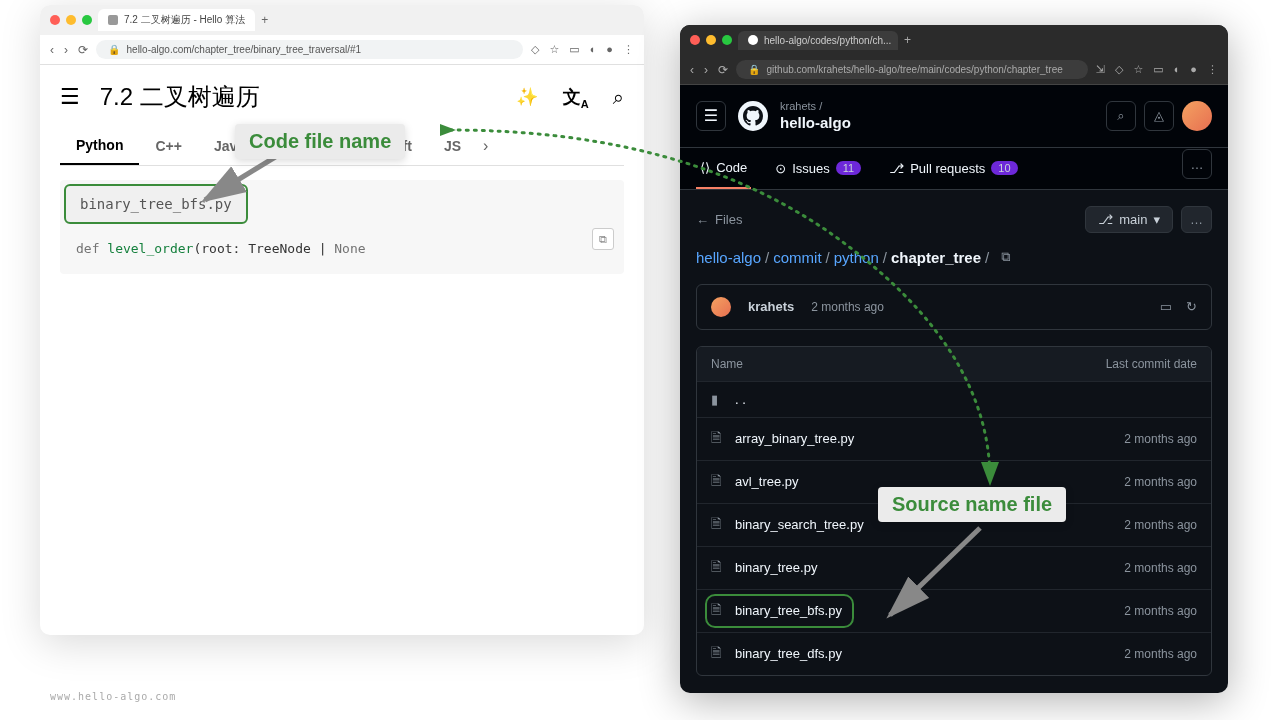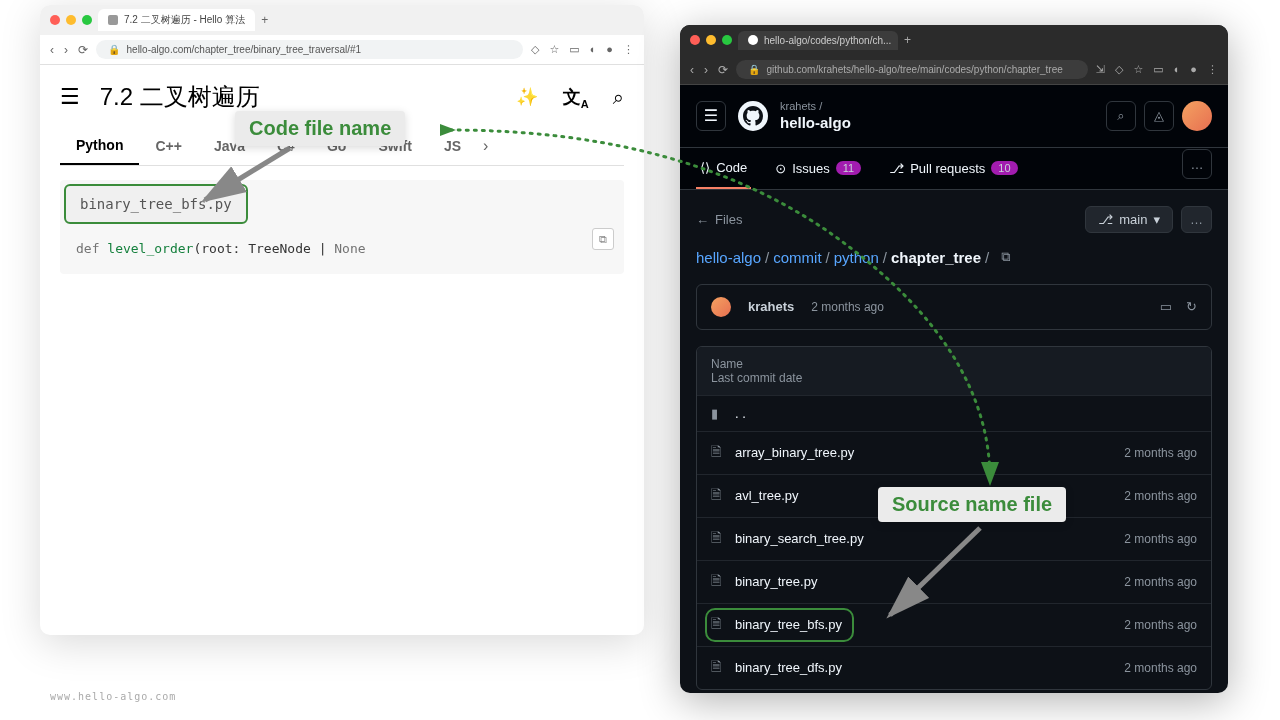--- a/index.html
+++ b/index.html
@@ -53,21 +53,21 @@
 .gh-repo { color: #f0f6fc; font-size: 13px; line-height: 1.3; }
 .gh-owner { color: #8b949e; font-size: 11px; }
 .gh-reponame { font-weight: 600; font-size: 15px; }
 .gh-header-right { margin-left: auto; display: flex; gap: 8px; align-items: center; }
 .gh-iconbtn { width: 30px; height: 30px; border: 1px solid #30363d; border-radius: 6px; display: flex; align-items: center; justify-content: center; color: #8b949e; cursor: pointer; font-size: 13px; }
 .gh-avatar { width: 30px; height: 30px; border-radius: 50%; background: linear-gradient(135deg, #f4a261, #e76f51); }
 
 .gh-nav { background: #010409; padding: 0 16px; display: flex; gap: 20px; border-bottom: 1px solid #30363d; align-items: center; font-size: 13px; }
 .gh-navitem { padding: 12px 4px; color: #f0f6fc; display: flex; align-items: center; gap: 6px; cursor: pointer; }
 .gh-navitem.active { border-bottom: 2px solid #f78166; }
-.gh-badge { background: #a21caf; color: #c9d1d9; border-radius: 10px; padding: 1px 7px; font-size: 11px; }
+.gh-badge { background: #6d28d9; color: #c9d1d9; border-radius: 10px; padding: 1px 7px; font-size: 11px; }
 .gh-dots { margin-left: auto; width: 30px; height: 30px; border: 1px solid #30363d; border-radius: 6px; display: flex; align-items: center; justify-content: center; color: #8b949e; cursor: pointer; margin-bottom: 8px; }
 
 .gh-body { padding: 16px; color: #c9d1d9; }
 .gh-toprow { display: flex; align-items: center; justify-content: space-between; margin-bottom: 16px; }
 .gh-files-link { color: #8b949e; font-size: 13px; display: flex; align-items: center; gap: 6px; cursor: pointer; }
 .gh-toprow-right { display: flex; gap: 8px; }
 .gh-branch { border: 1px solid #30363d; border-radius: 6px; padding: 5px 12px; background: #21262d; font-size: 13px; display: flex; align-items: center; gap: 6px; cursor: pointer; }
 .gh-morebtn { border: 1px solid #30363d; border-radius: 6px; padding: 5px 8px; background: #21262d; font-size: 13px; color: #8b949e; cursor: pointer; }
 
 .gh-breadcrumb { font-size: 15px; margin-bottom: 18px; display: flex; align-items: center; gap: 4px; flex-wrap: wrap; }
@@ -76,21 +76,21 @@
 .bc-now { color: #f0f6fc; font-weight: 600; }
 .bc-copy { color: #8b949e; margin-left: 8px; cursor: pointer; font-size: 13px; }
 
 .gh-commitbox { border: 1px solid #30363d; border-radius: 6px; padding: 12px 14px; display: flex; align-items: center; gap: 17px; margin-bottom: 16px; }
 .gh-minivatar { width: 20px; height: 20px; border-radius: 50%; background: linear-gradient(135deg,#f4a261,#e76f51); }
 .gh-author { font-weight: 600; font-size: 13px; }
 .gh-time { color: #8b949e; font-size: 12px; }
 .gh-commitright { margin-left: auto; display: flex; gap: 14px; color: #8b949e; font-size: 13px; align-items: center; }
 
 .gh-filelist { border: 1px solid #30363d; border-radius: 6px; overflow: hidden; }
-.gh-listheader { background: #161b22; padding: 10px 14px; display: flex; justify-content: space-between; font-size: 12px; color: #8b949e; flex-direction: column; }
+.gh-listheader { background: #161b22; padding: 10px 14px; display: flex; justify-content: space-between; font-size: 12px; color: #8b949e; }
 .gh-row { padding: 10px 14px; display: flex; justify-content: space-between; align-items: center; border-top: 1px solid #21262d; font-size: 13px; }
 .gh-rowleft { display: flex; align-items: center; gap: 10px; }
 .gh-fileicon { color: #8b949e; width: 14px; font-size: 13px; }
 .gh-diricon { color: #8b949e; width: 14px; font-size: 13px; }
 .gh-filename { color: #f0f6fc; cursor: pointer; }
 .gh-rowtime { color: #8b949e; font-size: 12px; }
 .gh-row.highlighted .gh-rowleft { outline: 2.5px solid #3b8c3b; outline-offset: 4px; border-radius: 4px; padding-right: 6px; }
 
 
 .annot-label { position: absolute; background: #ebebeb; padding: 6px 14px; border-radius: 4px; font-size: 20px; font-weight: 700; color: #3b8c3b; box-shadow: 0 2px 8px rgba(0,0,0,0.15); z-index: 50; }
@@ -325,21 +325,21 @@
               <span class="gh-fileicon">🗎</span>
               <span class="gh-filename">binary_tree_dfs.py</span>
             </div>
             <span class="gh-rowtime">2 months ago</span>
           </div>
         </div>
     </div>
   </div>
 </div>
 
-<div class="annot-label" style="left:235px; top:111px;">Code file name</div>
+<div class="annot-label" style="left:235px; top:124px;">Code file name</div>
 <div class="annot-label" style="left:878px; top:487px;">Source name file</div>
 
 <svg class="arrow" style="left:190px; top:140px;" width="120" height="80">
   <defs>
       <marker id="ah1" markerWidth="10" markerHeight="10" refX="8" refY="3" orient="auto">
         <path d="M0,0 L0,6 L9,3 z" fill="#888"></path>
       </marker>
     </defs>
   <line x1="100" y1="8" x2="15" y2="60" stroke="#888" stroke-width="5" marker-end="url(#ah1)"></line>
 </svg>

